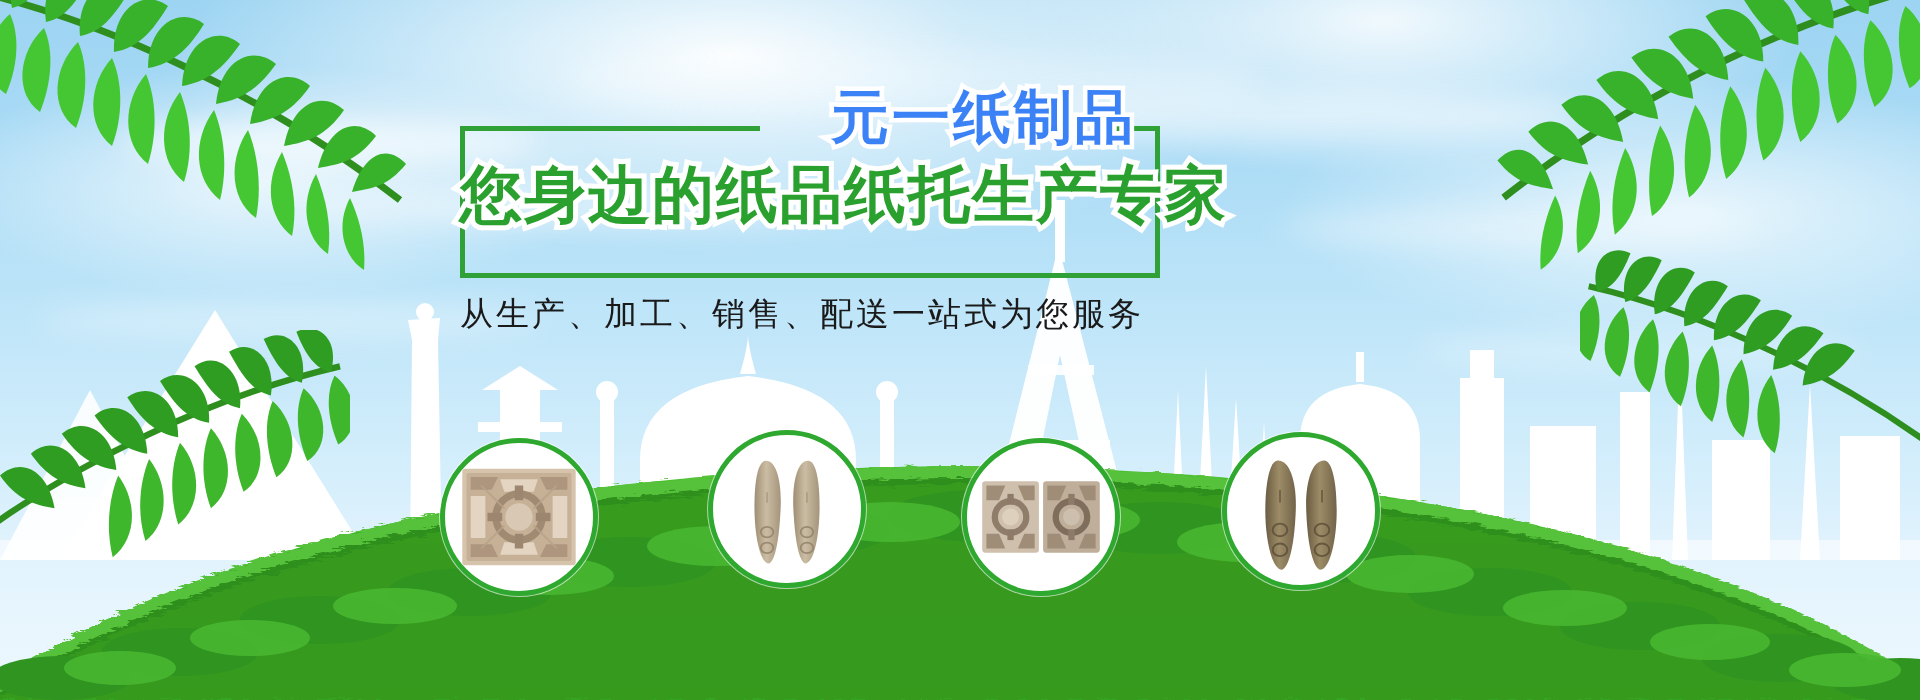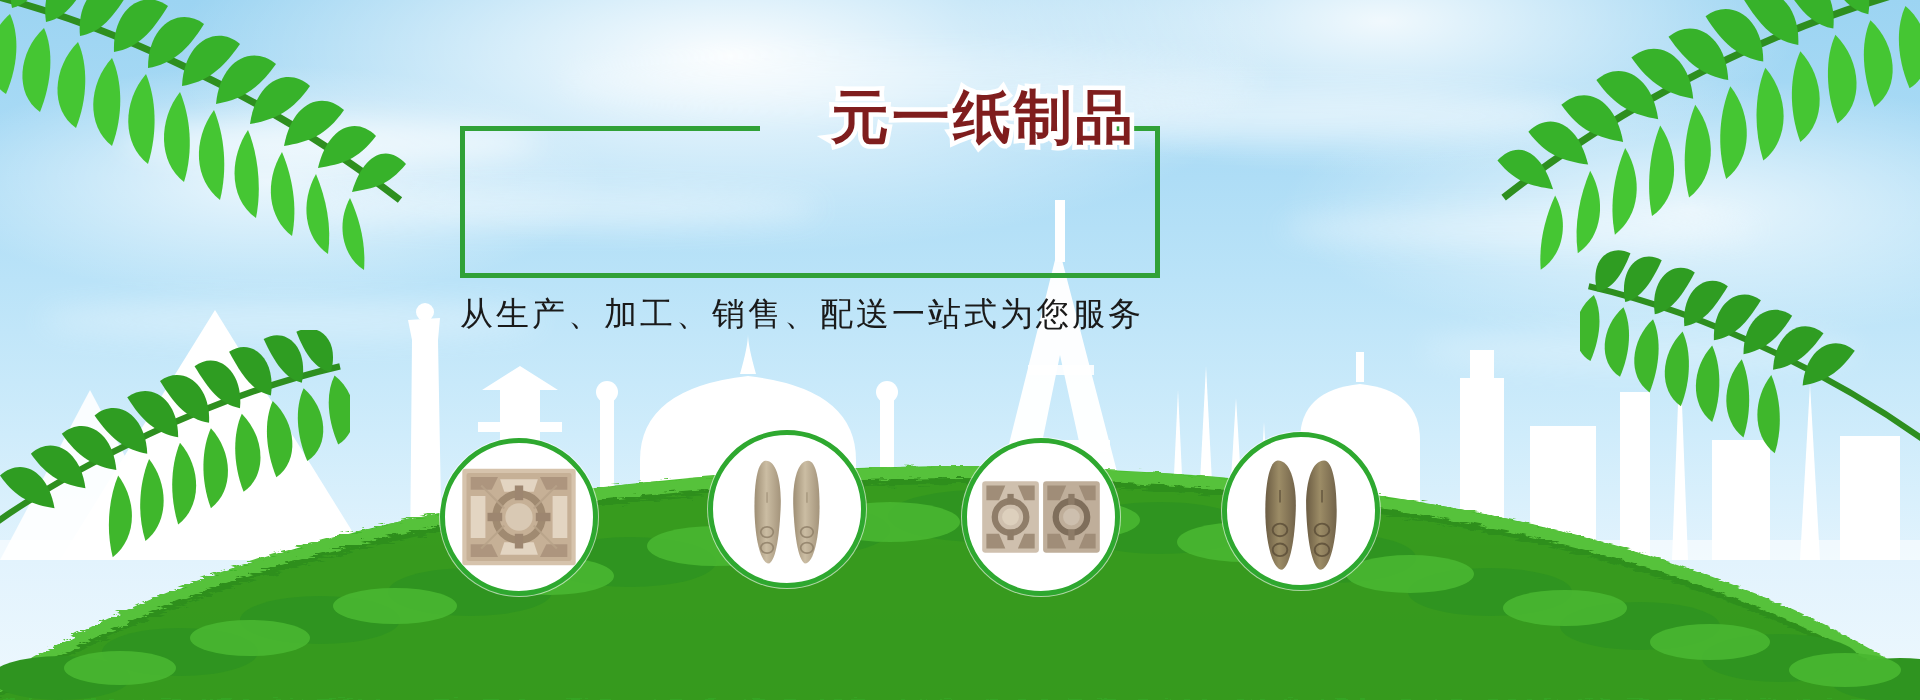--- a/index.html
+++ b/index.html
@@ -47,21 +47,21 @@
     border:5px solid #30a137; border-top:none; border-right:none;
     border-bottom:5px solid #30a137;
   }
   .frame-top-l { position:absolute; left:0; top:38px; width:300px; height:5px; background:#30a137; }
   .frame-top-r { position:absolute; left:640px; top:38px; width:60px; height:5px; background:#30a137; }
   .frame-right { position:absolute; left:695px; top:38px; width:5px; height:152px; background:#30a137; }
 
   .title-row { position:absolute; left:0; top:0; width:700px; text-align:right; padding-right:24px; }
   .title-main {
     font-family:"DejaVu Sans","Liberation Sans",sans-serif;
-    font-size:58px; font-weight:bold; color:#7f1d1d; letter-spacing:3px;
+    font-size:58px; font-weight:bold; color:#3b82f6; letter-spacing:3px;
     line-height:1; white-space:nowrap;
     -webkit-text-stroke:9px #ffffff; paint-order:stroke fill;
     text-shadow:0 0 0 #fff;
   }
   .title-sub-row { position:absolute; left:0; top:74px; width:700px; text-align:center; }
   .title-sub {
     font-family:"DejaVu Sans","Liberation Sans",sans-serif;
     font-size:62px; font-weight:bold; color:#2aa02e; letter-spacing:2px;
     line-height:1.05; white-space:nowrap;
     -webkit-text-stroke:10px #ffffff; paint-order:stroke fill;
@@ -325,20 +325,23 @@
   </svg>
 
   <div class="headline">
     <div class="frame-box"></div>
     <div class="frame-top-l"></div>
     <div class="frame-top-r"></div>
     <div class="frame-right"></div>
 
     <div class="title-row">
       <span class="title-main">元一纸制品</span>
+    </div>
+    <div class="title-sub-row">
+      <span class="title-sub">您身边的纸品纸托生产专家</span>
     </div>
   </div>
 
   <div class="tagline">从生产、加工、销售、配送一站式为您服务</div>
 
   <div class="circles">
 
     <div class="pcircle pc1">
       <svg class="prod-svg" viewBox="0 0 120 120">
         <rect x="6" y="14" width="108" height="92" rx="3" fill="#d6c3ac"></rect>

